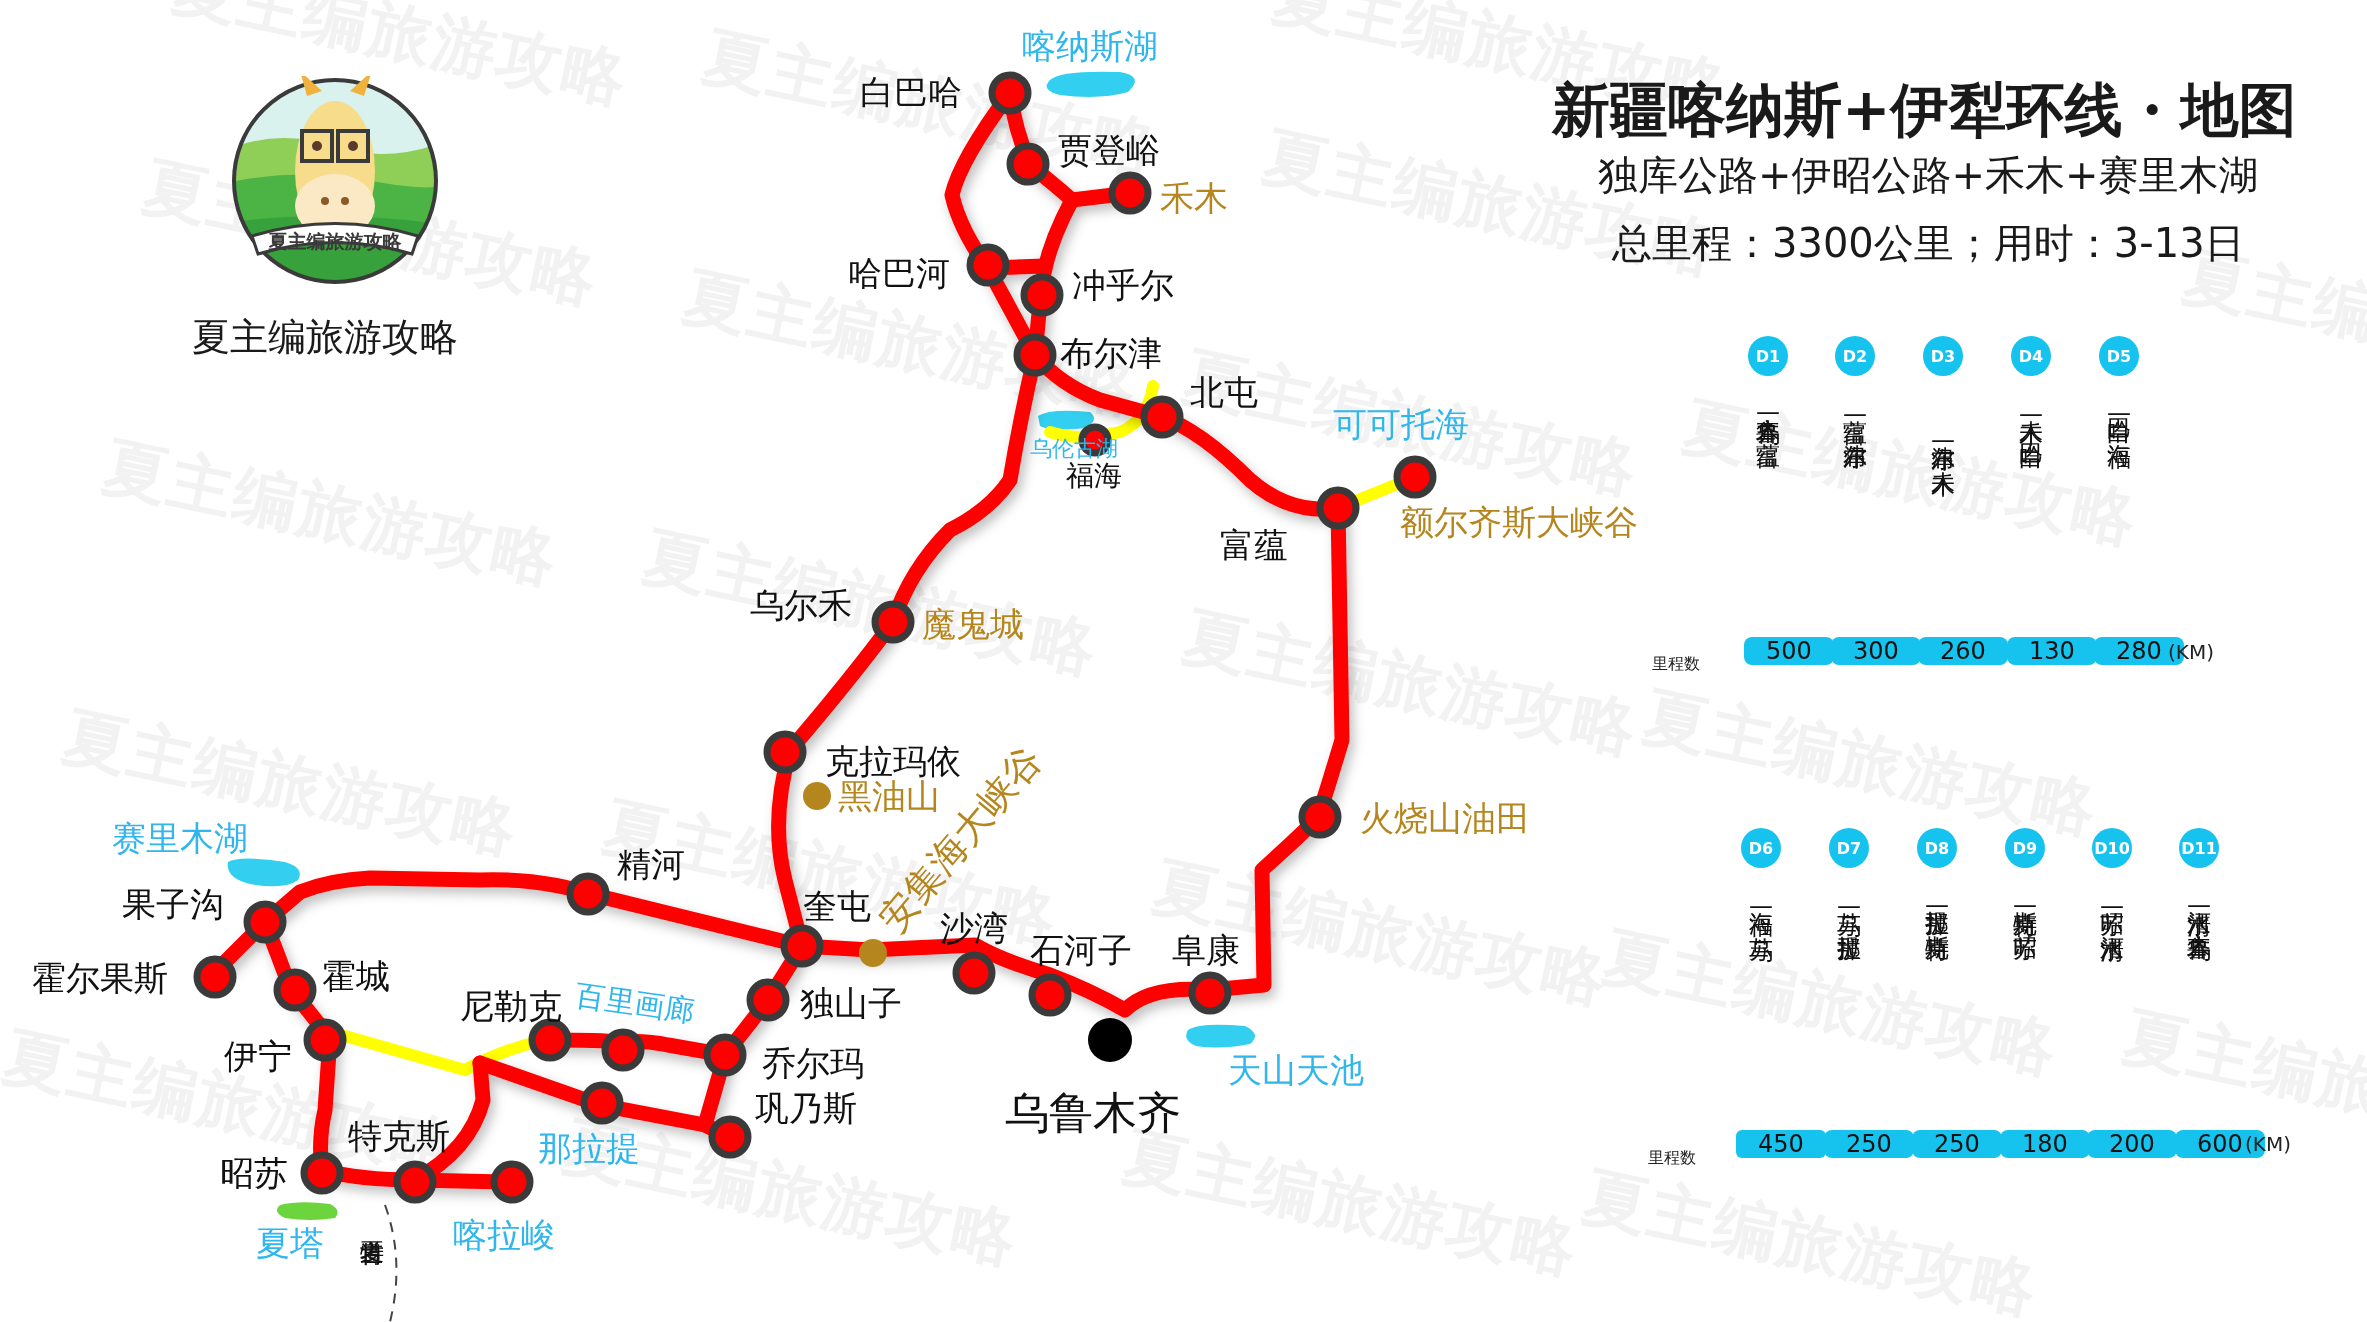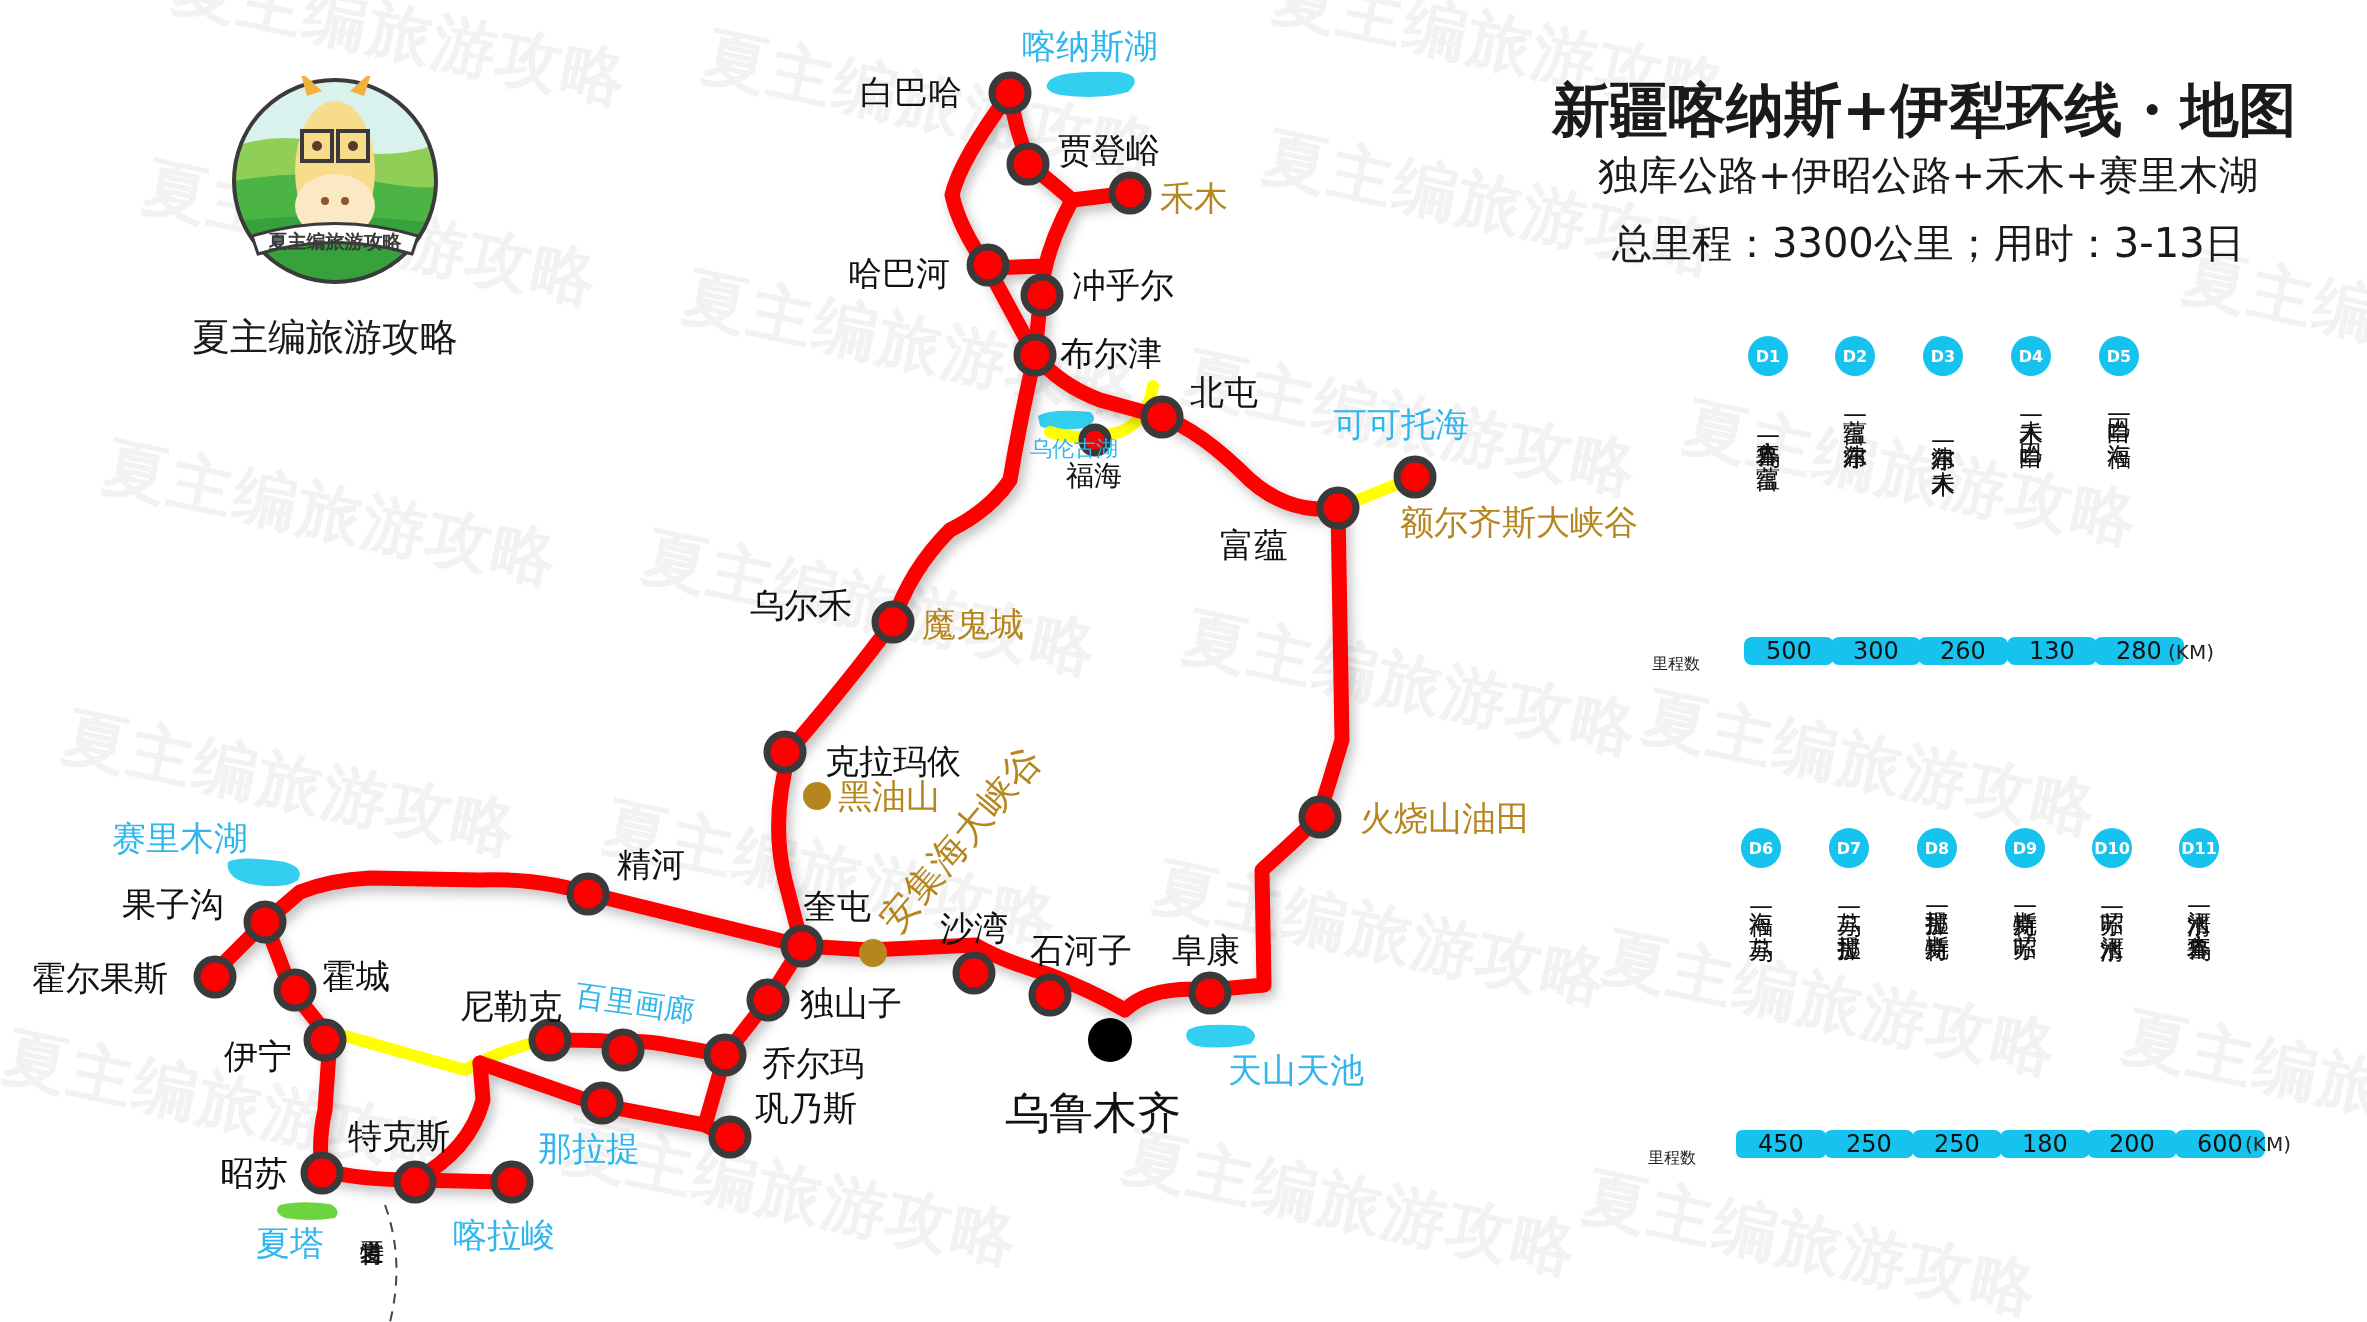--- a/index.html
+++ b/index.html
@@ -217,21 +217,21 @@
   </g>
 
   <text x="372" y="1222" font-size="24" fill="#111" class="lbl" style="writing-mode:vertical-rl;text-orientation:upright;">夏特古道</text>
 </svg>
 
 <div class="title">新疆喀纳斯+伊犁环线・地图</div>
 <div class="subtitle">独库公路+伊昭公路+禾木+赛里木湖</div>
 <div class="summary">总里程：3300公里；用时：3-13日</div>
 
 <div>
-  <div class="day-col" style="left:1738px;top:336px;gap:23px;">
+  <div class="day-col" style="left:1738px;top:336px;">
     <div class="badge">D1</div>
     <div class="route-v">乌鲁木齐—富蕴</div>
   </div>
   <div class="day-col" style="left:1825px;top:336px;">
     <div class="badge">D2</div>
     <div class="route-v">富蕴—布尔津</div>
   </div>
   <div class="day-col" style="left:1913px;top:336px;gap:27px;">
     <div class="badge">D3</div>
     <div class="route-v">布尔津—禾木</div>

